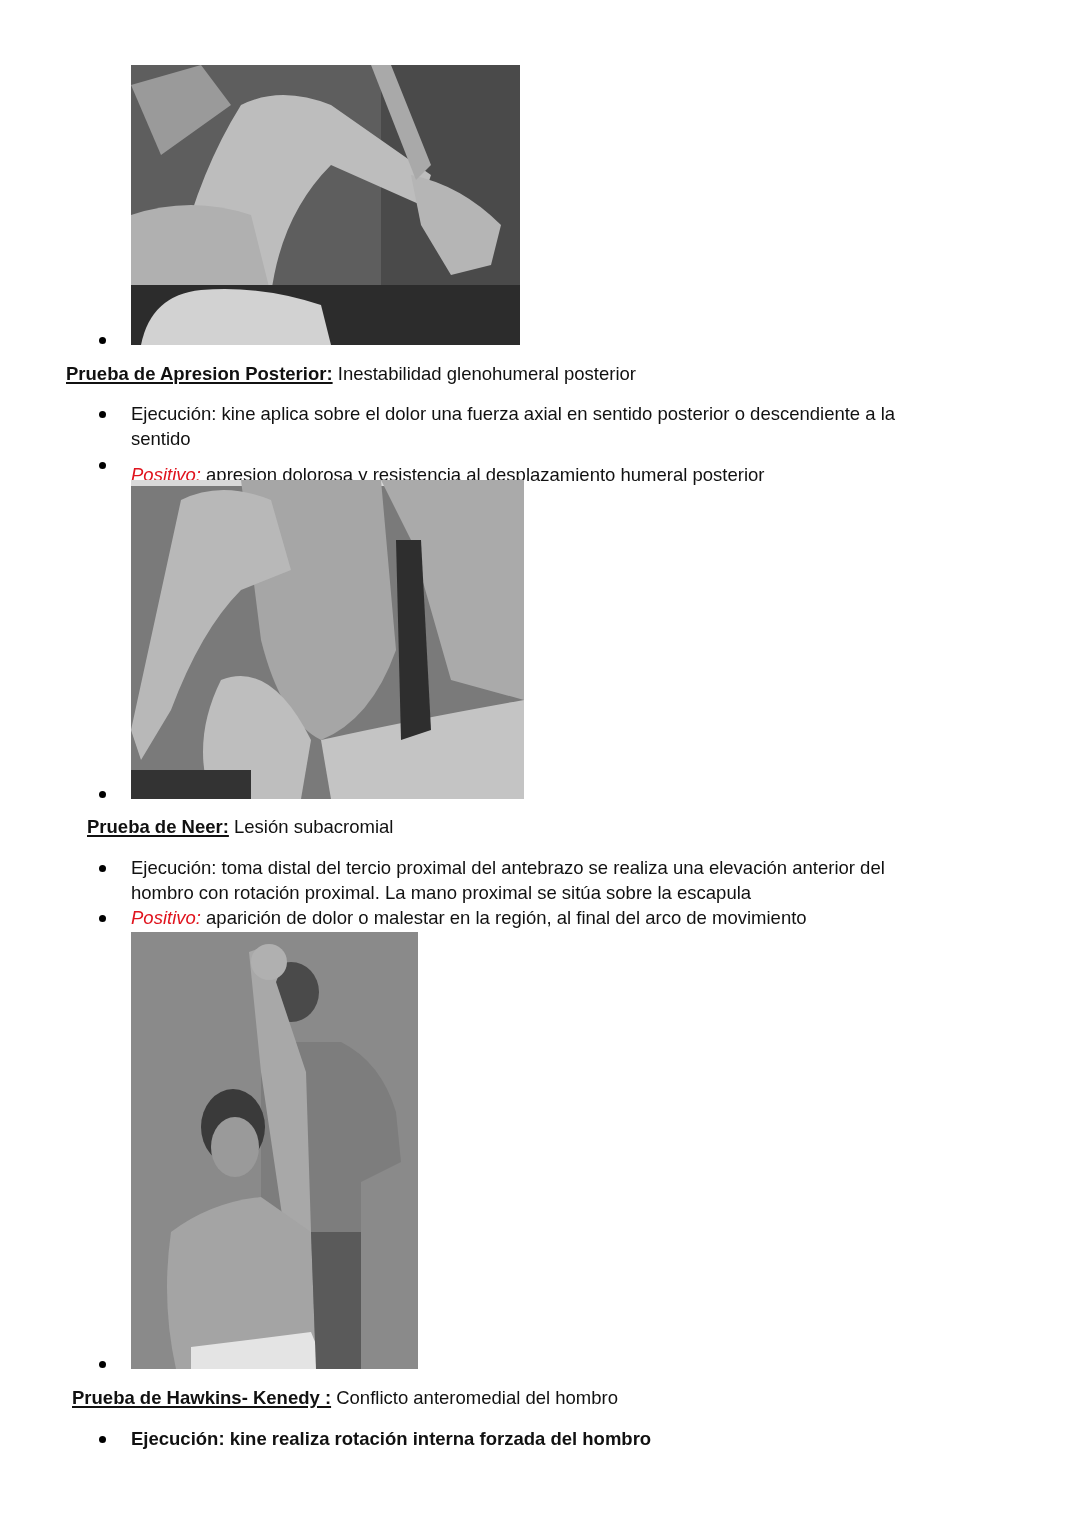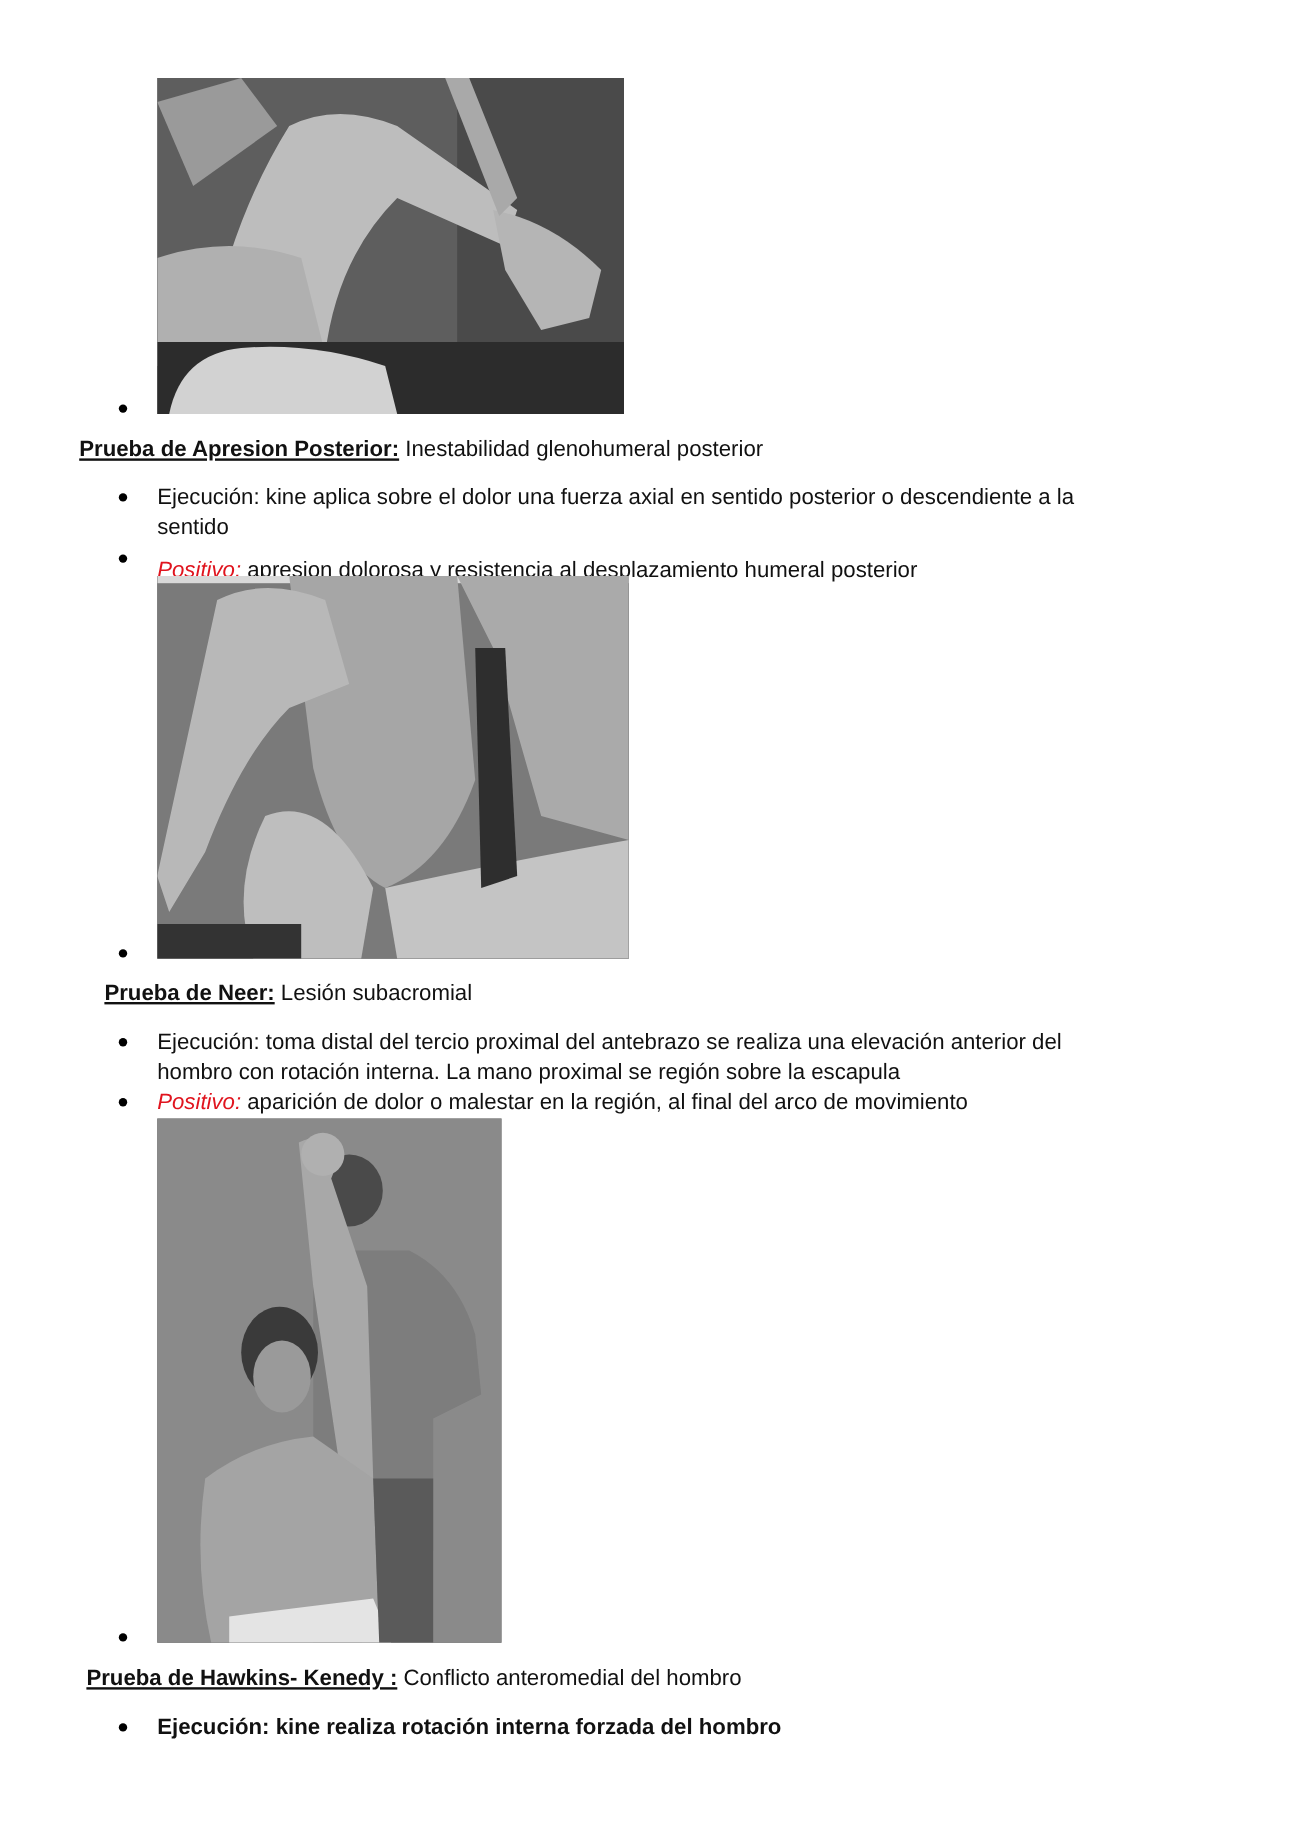--- a/index.html
+++ b/index.html
@@ -66,21 +66,21 @@
 </div>
 <span class="bullet" style="left:99px; top:791px;"></span>
 
 <div class="line" style="left:66px; top:815px;margin-left:21px;">
   <span class="heading-title">Prueba de Neer:</span>
   <span>Lesión subacromial</span>
 </div>
 
 <span class="bullet" style="left:99px; top:865px;"></span>
 <div class="line" style="left:131px; top:856px;">Ejecución: toma distal del tercio proximal del antebrazo se realiza una elevación anterior del</div>
-<div class="line" style="left:131px; top:881px;">hombro con rotación interna. La mano proximal se región sobre la escapula</div>
+<div class="line" style="left:131px; top:881px;">hombro con rotación proximal. La mano proximal se sitúa sobre la escapula</div>
 
 <span class="bullet" style="left:99px; top:915px;"></span>
 <div class="line" style="left:131px; top:906px;">
   <span class="red">Positivo:</span>
   <span>aparición de dolor o malestar en la región, al final del arco de movimiento</span>
 </div>
 
 <div class="photo" style="left:131px; top:932px; width:287px; height:437px;" title="Foto: prueba de Neer, elevación anterior del brazo del paciente">
   <svg viewBox="0 0 287 437" preserveAspectRatio="none">
     <rect width="287" height="437" fill="#8a8a8a"></rect>

